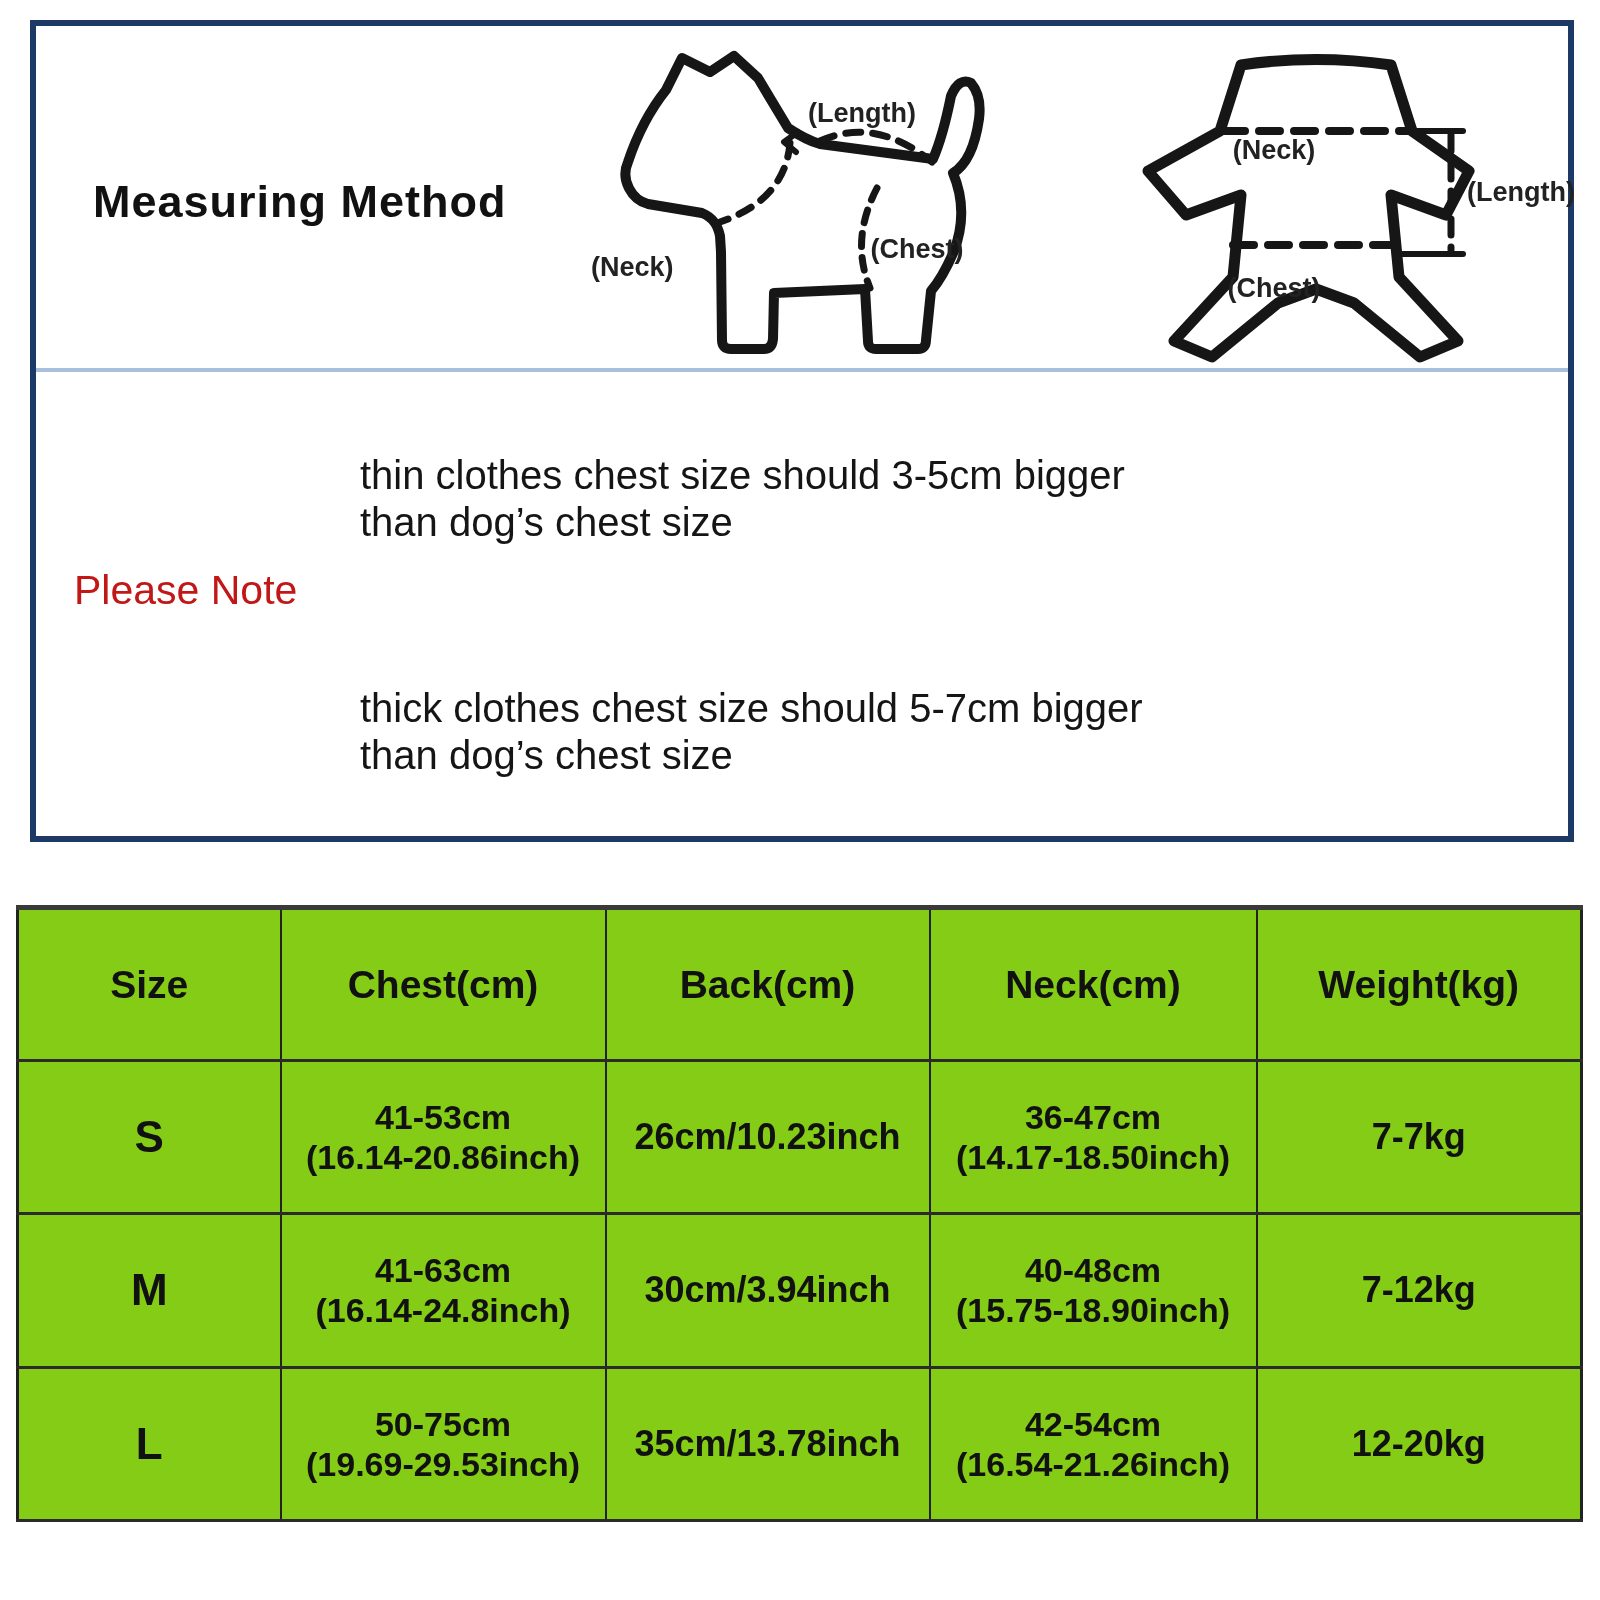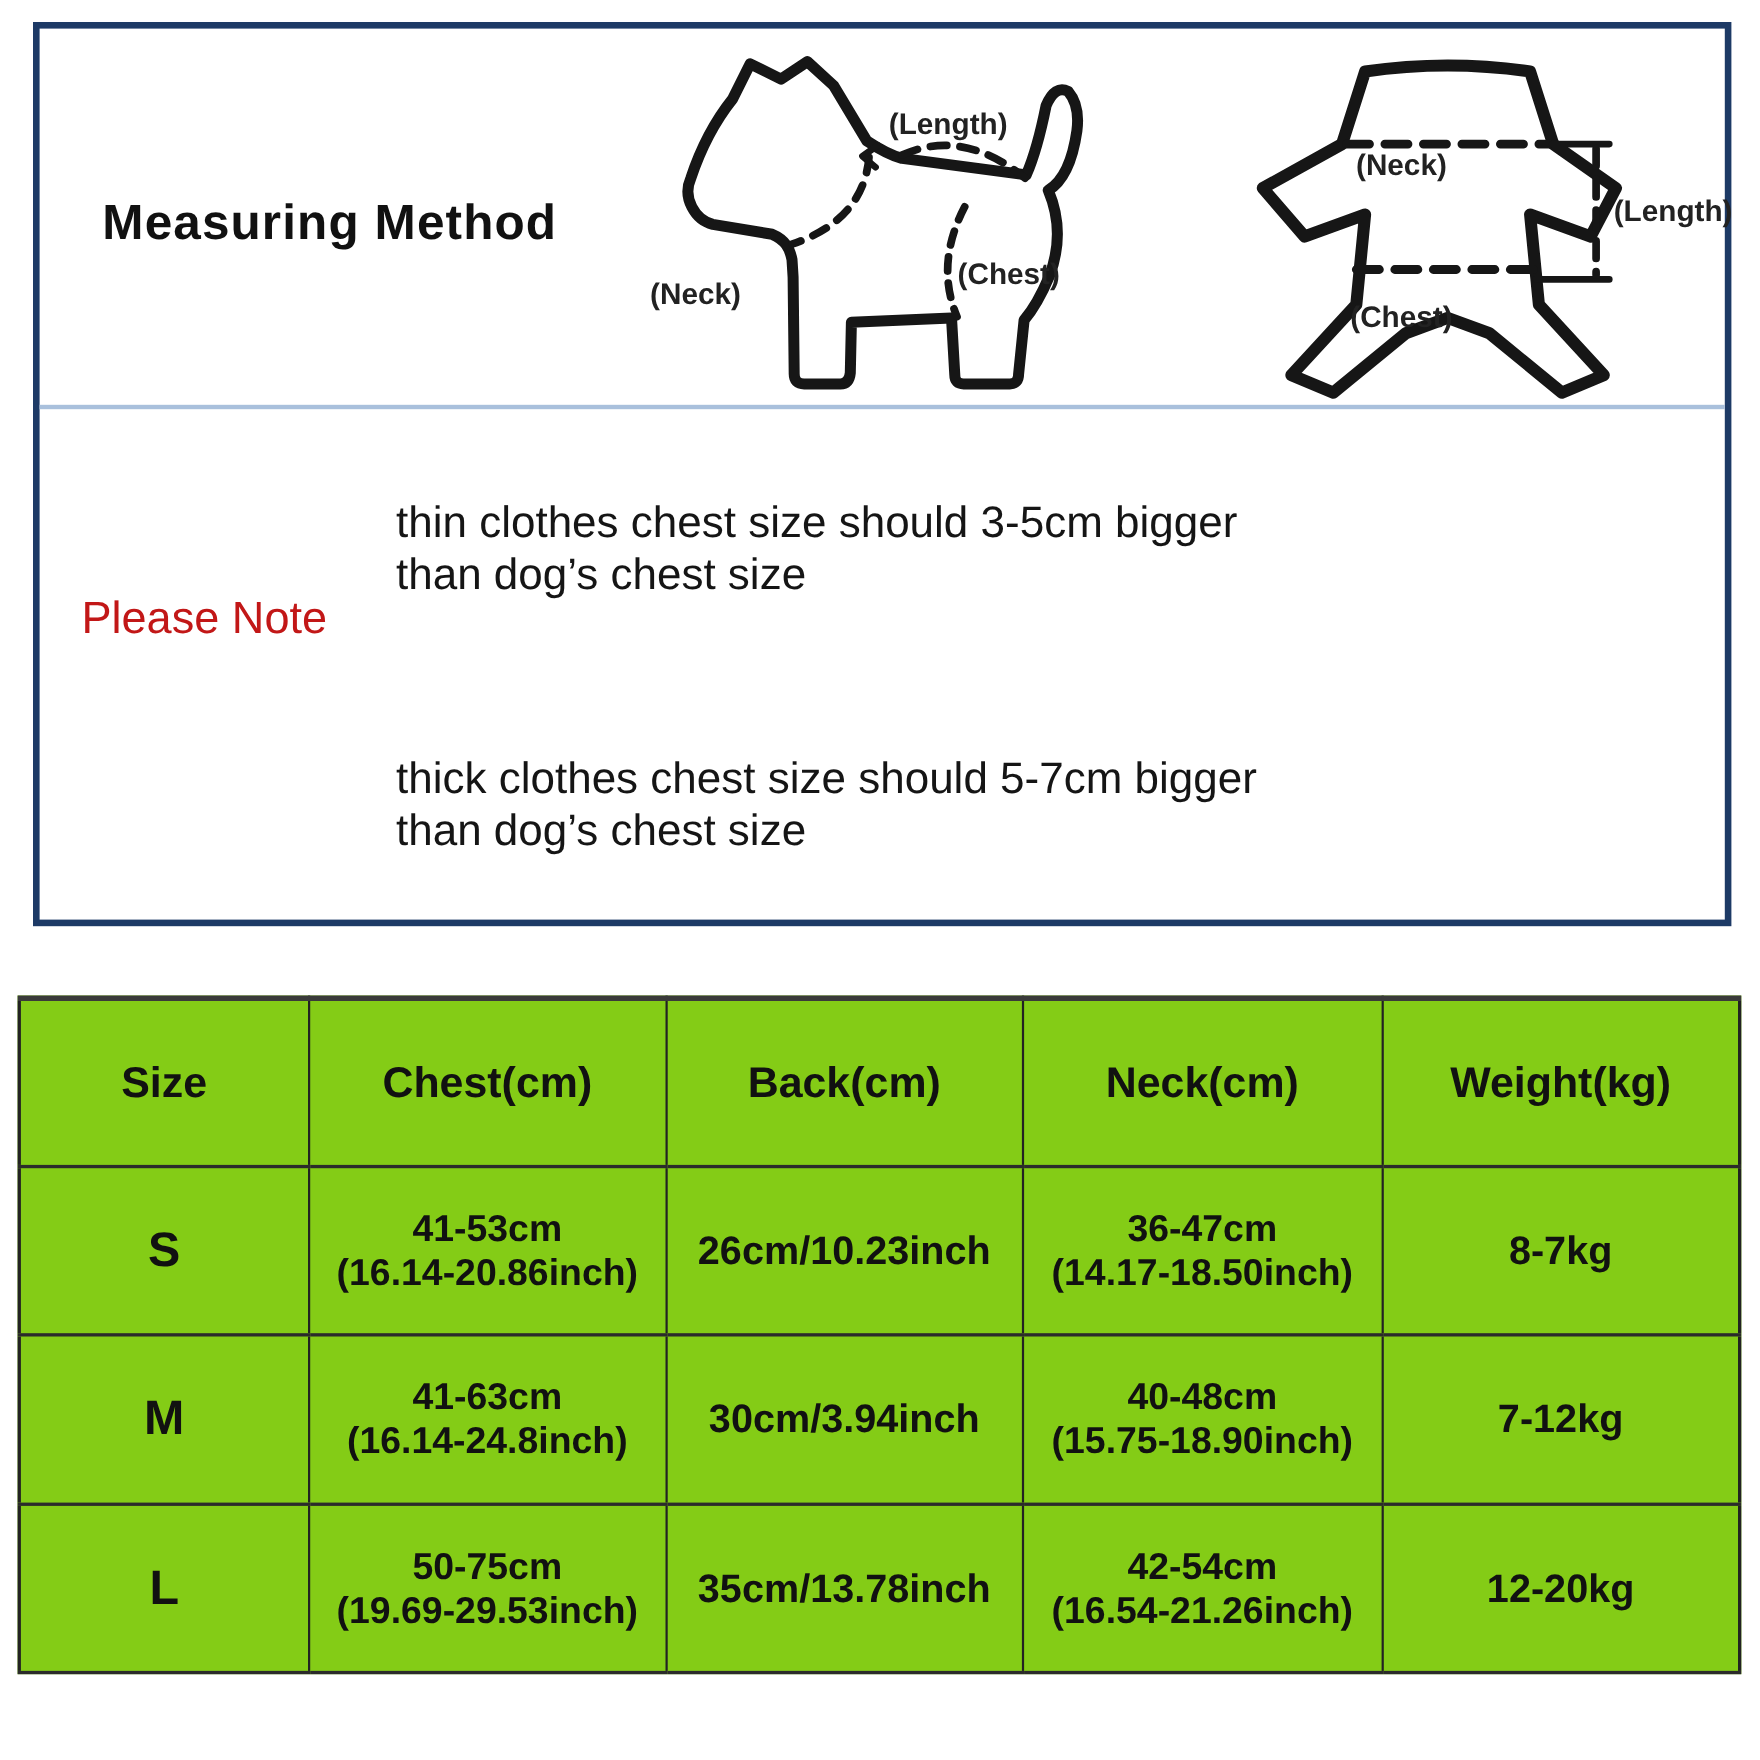--- a/index.html
+++ b/index.html
@@ -18,21 +18,21 @@
   }
   .illus{position:absolute;}
   .illus text{
     font-family:"Liberation Sans", sans-serif;font-size:27px;font-weight:700;fill:#222;
   }
   .section-divider{
     position:absolute;left:0;right:0;top:342px;height:4px;
     background:var(--divider,#a9c0dc);
   }
   .note-label{
-    position:absolute;left:38px;top:512px;
+    position:absolute;left:38px;top:541px;
     font-size:41px;color:var(--note_red,#c21717);white-space:nowrap;
   }
   .note-item{
     position:absolute;left:324px;font-size:40px;line-height:47px;color:#151515;white-space:nowrap;
   }
   .note-item.first{top:426px;}
   .note-item.second{top:612px;margin-top:47px;}
   
   table.size-table{
     position:absolute;left:16px;top:905px;width:1564px;height:617px;
@@ -144,21 +144,21 @@
         <td class="c-size">S</td>
         <td>
           <div class="ln">41-53cm</div>
           <div class="ln">(16.14-20.86inch)</div>
         </td>
         <td>26cm/10.23inch</td>
         <td>
           <div class="ln">36-47cm</div>
           <div class="ln">(14.17-18.50inch)</div>
         </td>
-        <td>8-7kg</td>
+        <td>7-7kg</td>
       </tr>
       <tr>
         <td class="c-size">M</td>
         <td>
           <div class="ln">41-63cm</div>
           <div class="ln">(16.14-24.8inch)</div>
         </td>
         <td>30cm/3.94inch</td>
         <td>
           <div class="ln">40-48cm</div>

